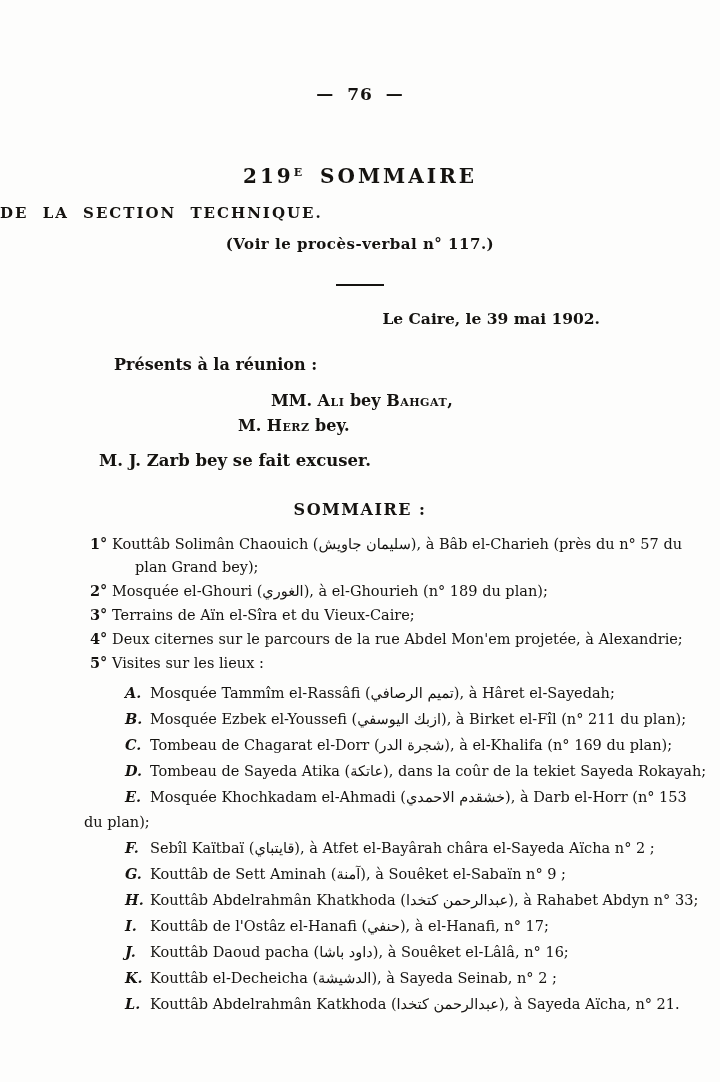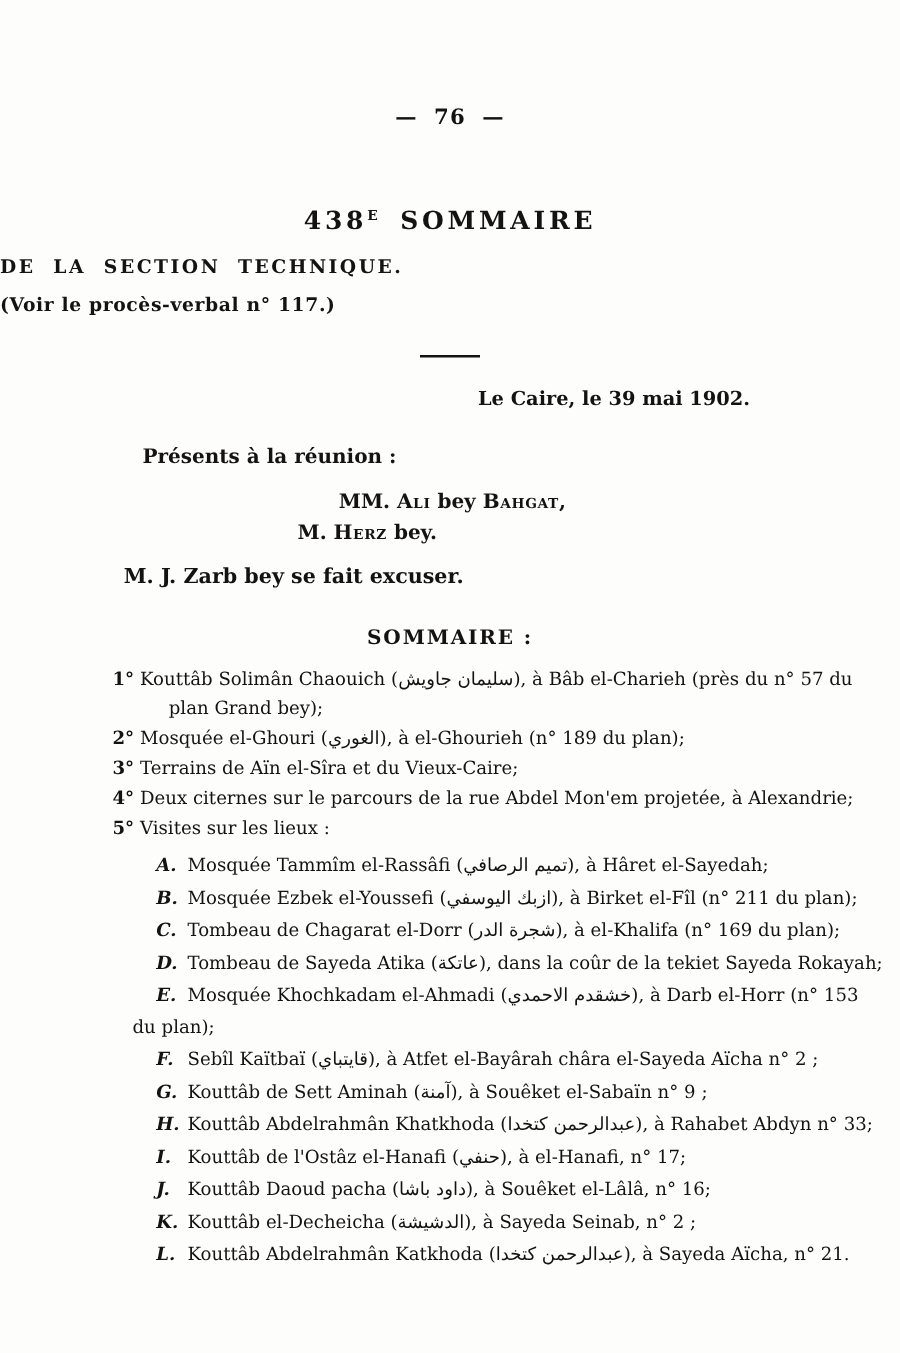--- a/index.html
+++ b/index.html
@@ -36,21 +36,21 @@
   }
   .subtitle {
     margin-top: 16px;
     font-size: 15px;
     font-weight: bold;
     letter-spacing: 2px;
     word-spacing: 7px;
   }
   .reference {
     margin-top: 13px;
-    text-align: left;
+    text-align: center;
     font-size: 15px;
     font-weight: bold;
     letter-spacing: 0.5px;
   }
   .rule {
     width: 48px;
     height: 2px;
     background: #151310;
     margin: 31px auto 0 auto;
   }
@@ -115,30 +115,30 @@
     font-size: 14.5px;
     line-height: 25px;
     white-space: nowrap;
   }
   .v-row .v-label {
     display: inline-block;
     width: 25px;
     font-style: italic;
     font-weight: bold;
   }
-  .v-row.cont { padding-left: 106px; }
+  .v-row.cont { padding-left: 84px; }
 </style>
 </head>
 <body>
 
 <div class="page">
 
   <div class="page-number">— 76 —</div>
 
-  <div class="title"><span>438</span><sup class="title-sup">E</sup> <span>SOMMAIRE</span></div>
+  <div class="title"><span>219</span><sup class="title-sup">E</sup> <span>SOMMAIRE</span></div>
 
   <div class="subtitle">DE LA SECTION TECHNIQUE.</div>
 
   <div class="reference">(Voir le procès-verbal n° 117.)</div>
 
   <div class="rule"></div>
 
   <div class="dateline">Le Caire, le 39 mai 1902.</div>
 
   <div class="presents">Présents à la réunion :</div>

